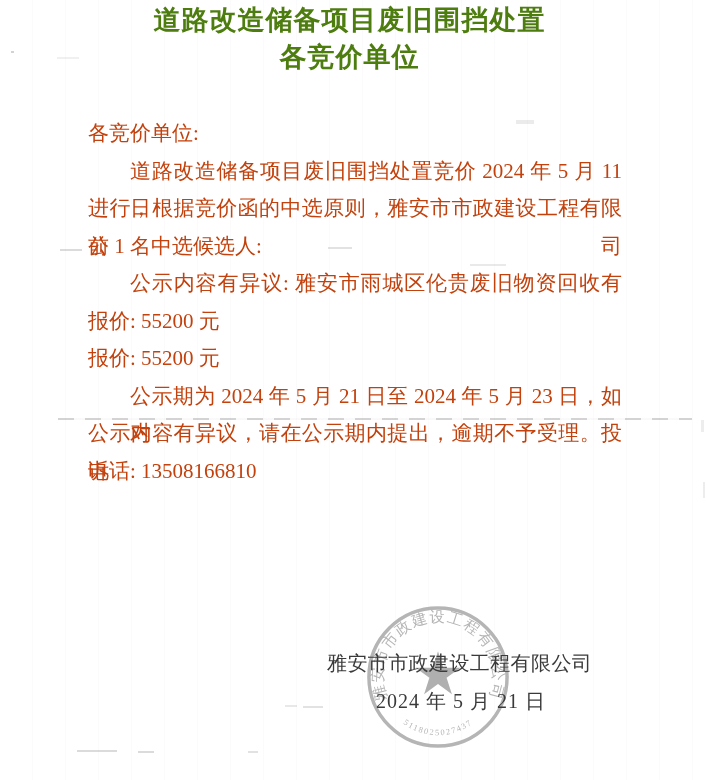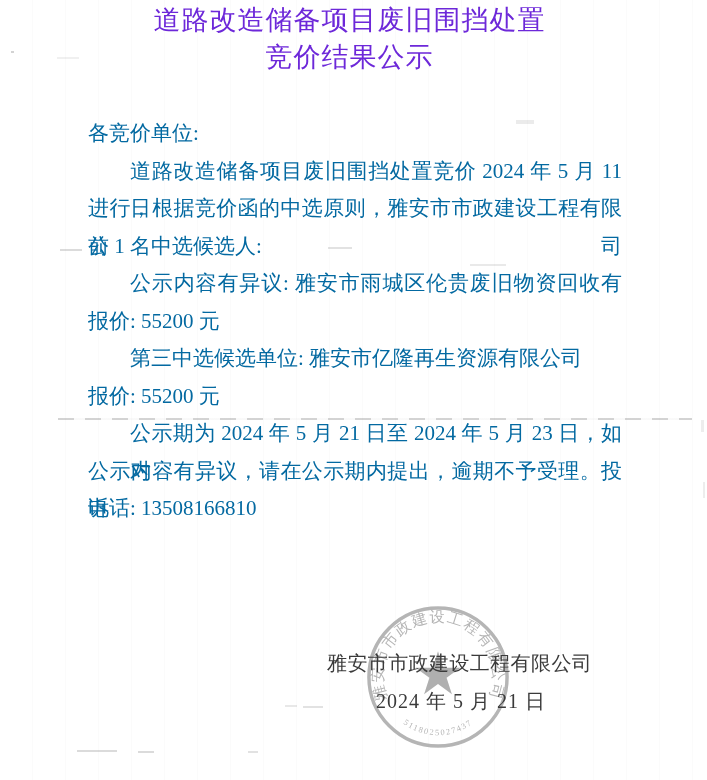--- a/index.html
+++ b/index.html
@@ -15,33 +15,33 @@
       #ffffff;
     overflow: hidden;
     font-family: "Liberation Serif", "DejaVu Serif", serif;
     color: #383838;
   }
   .title-block {
     position: absolute;
     top: 2px; left: 0; right: 8px;
     text-align: center;
     font-family: "Liberation Sans", "DejaVu Sans", sans-serif;
-    font-weight: 400;
+    font-weight: 700;
     font-size: 27px;
     line-height: 37px;
-    color: #6d28d9;
+    color: #4d7c0f;
     letter-spacing: 1px;
   }
   .doc-body {
     position: absolute;
     top: 115px; left: 88px;
     width: 534px;
     font-size: 21px;
     line-height: 37.5px;
-    color: #0369a1;
+    color: #c2410c;
   }
   .line { height: 37.5px; white-space: nowrap; }
   .line.jfy {
     white-space: normal;
     text-align: justify;
     text-align-last: justify;
     text-justify: inter-character;
   }
   .line.ind { padding-left: 42px; }
   .signature { position: absolute; z-index: 3; white-space: nowrap; color: #3a3a3a; }
@@ -60,31 +60,30 @@
     left: 58px; top: 418px; width: 634px; height: 1.5px;
     background: repeating-linear-gradient(90deg,
       rgba(110,110,110,0.30) 0 16px, rgba(110,110,110,0.04) 16px 27px);
   }
 </style>
 </head>
 <body>
 
 <div class="title-block">
   <div>道路改造储备项目废旧围挡处置</div>
-  <div>竞价结果公示</div>
+  <div>各竞价单位</div>
 </div>
 
 <div class="doc-body">
   <div class="line">各竞价单位:</div>
   <div class="line jfy ind">道路改造储备项目废旧围挡处置竞价 2024 年 5 月 11 日</div>
   <div class="line jfy">进行，根据竞价函的中选原则，雅安市市政建设工程有限公司</div>
   <div class="line">前 1 名中选候选人:</div>
   <div class="line jfy ind">公示内容有异议: 雅安市雨城区伦贵废旧物资回收有</div>
   <div class="line">报价: 55200 元</div>
-  <div class="line ind">第三中选候选单位: 雅安市亿隆再生资源有限公司</div>
   <div class="line">报价: 55200 元</div>
   <div class="line jfy ind">公示期为 2024 年 5 月 21 日至 2024 年 5 月 23 日，如对</div>
   <div class="line jfy">公示内容有异议，请在公示期内提出，逾期不予受理。投诉</div>
   <div class="line">电话: 13508166810</div>
 </div>
 
 <div class="signature sig-company">雅安市市政建设工程有限公司</div>
 <div class="signature sig-date">2024 年 5 月 21 日</div>
 
 <svg class="seal" viewBox="0 0 150 150" aria-hidden="true">

